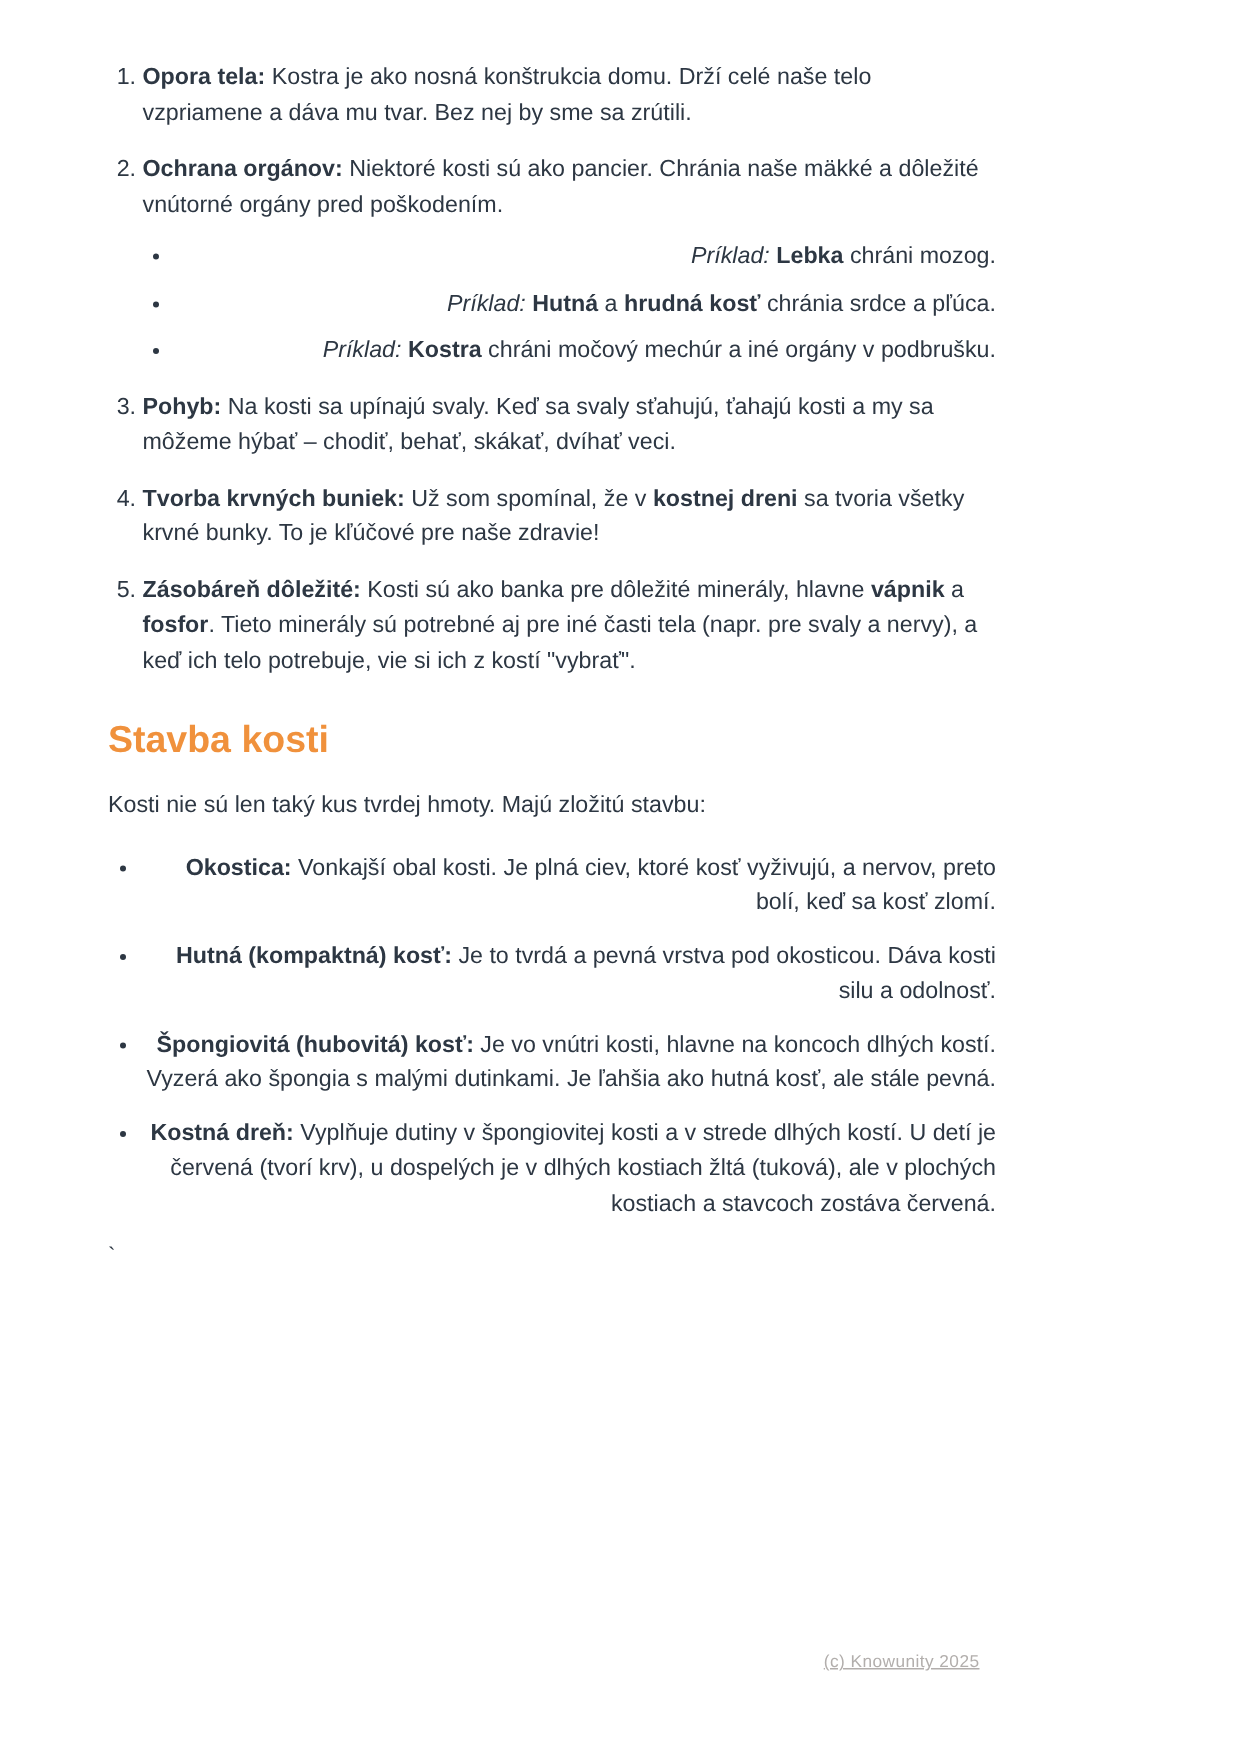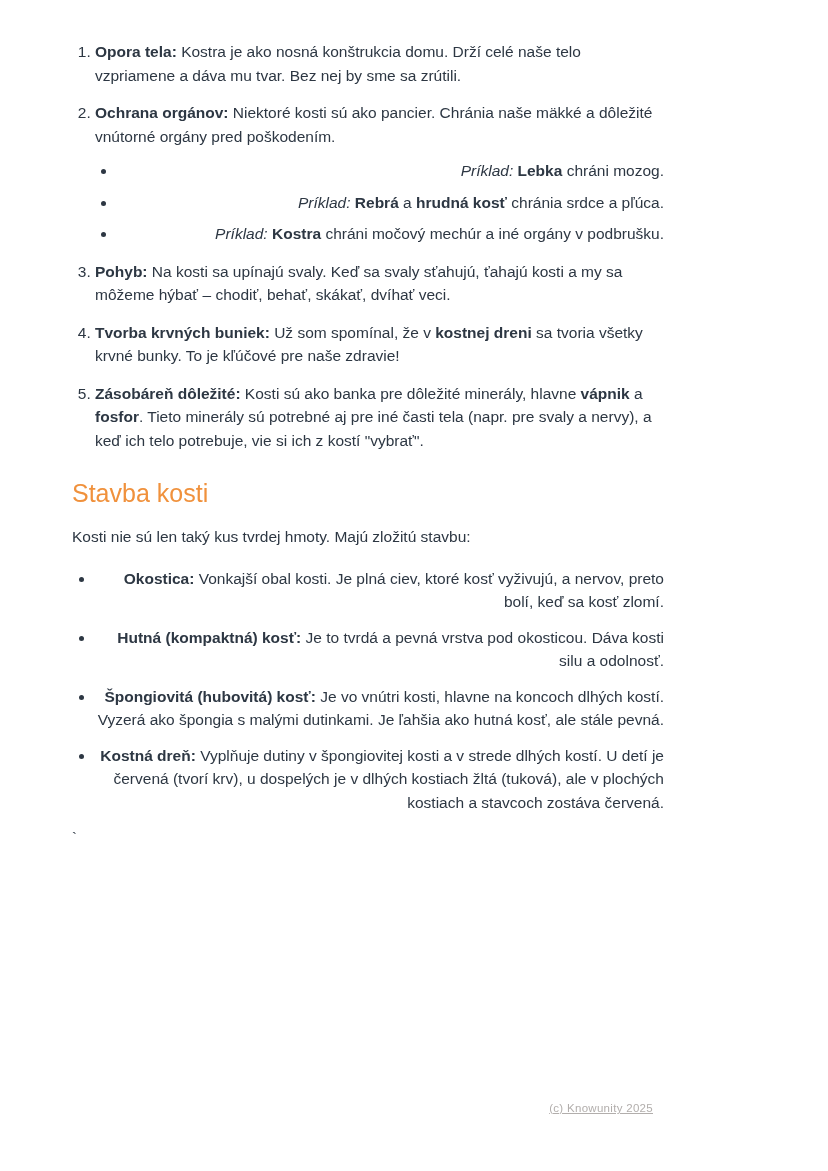--- a/index.html
+++ b/index.html
@@ -45,21 +45,21 @@
     padding-left: 22px;
   }
   ul.sub-list > li {
     margin-bottom: 8px;
     text-align: right;
   }
   h2.section-heading {
     margin: 26px 0 0 0;
     font-size: 25px;
     line-height: 30px;
-    font-weight: normal;
+    font-weight: bold;
   }
   p.intro {
     margin: 17px 0 0 0;
   }
   ul.bullet-list {
     list-style: disc;
     margin: 18px 0 0 0;
     padding-left: 23px;
   }
   ul.bullet-list > li {
@@ -89,21 +89,21 @@
 <body>
 
 <div class="page" style="color: rgb(45, 55, 67);">
   <div class="stripe" style="background: rgb(253, 236, 223); border-left-color: rgb(234, 184, 143);"></div>
 
   <main class="content">
     <ol class="num-list">
         <li><span class="b">Opora tela:</span><span> Kostra je ako nosná konštrukcia domu. Drží celé naše telo vzpriamene a dáva mu tvar. Bez nej by sme sa zrútili.</span></li>
         <li><span class="b">Ochrana orgánov:</span><span> Niektoré kosti sú ako pancier. Chránia naše mäkké a dôležité vnútorné orgány pred poškodením.</span><ul class="sub-list">
             <li><span class="i">Príklad:</span><span> </span><span class="b">Lebka</span><span> chráni mozog.</span></li>
-            <li><span class="i">Príklad:</span><span> </span><span class="b">Rebrá</span><span> a </span><span class="b">hrudná kosť</span><span> chránia srdce a pľúca.</span></li>
+            <li><span class="i">Príklad:</span><span> </span><span class="b">Hutná</span><span> a </span><span class="b">hrudná kosť</span><span> chránia srdce a pľúca.</span></li>
             <li><span class="i">Príklad:</span><span> </span><span class="b">Kostra</span><span> chráni močový mechúr a iné orgány v podbrušku.</span></li>
           </ul></li>
         <li><span class="b">Pohyb:</span><span> Na kosti sa upínajú svaly. Keď sa svaly sťahujú, ťahajú kosti a my sa môžeme hýbať – chodiť, behať, skákať, dvíhať veci.</span></li>
         <li><span class="b">Tvorba krvných buniek:</span><span> Už som spomínal, že v </span><span class="b">kostnej dreni</span><span> sa tvoria všetky krvné bunky. To je kľúčové pre naše zdravie!</span></li>
         <li><span class="b">Zásobáreň dôležité:</span><span> Kosti sú ako banka pre dôležité minerály, hlavne </span><span class="b">vápnik</span><span> a </span><span class="b">fosfor</span><span>. Tieto minerály sú potrebné aj pre iné časti tela (napr. pre svaly a nervy), a keď ich telo potrebuje, vie si ich z kostí "vybrať".</span></li>
       </ol>
 
     <h2 class="section-heading" style="color: rgb(240, 145, 60);">Stavba kosti</h2>
 
     <p class="intro">Kosti nie sú len taký kus tvrdej hmoty. Majú zložitú stavbu:</p>

